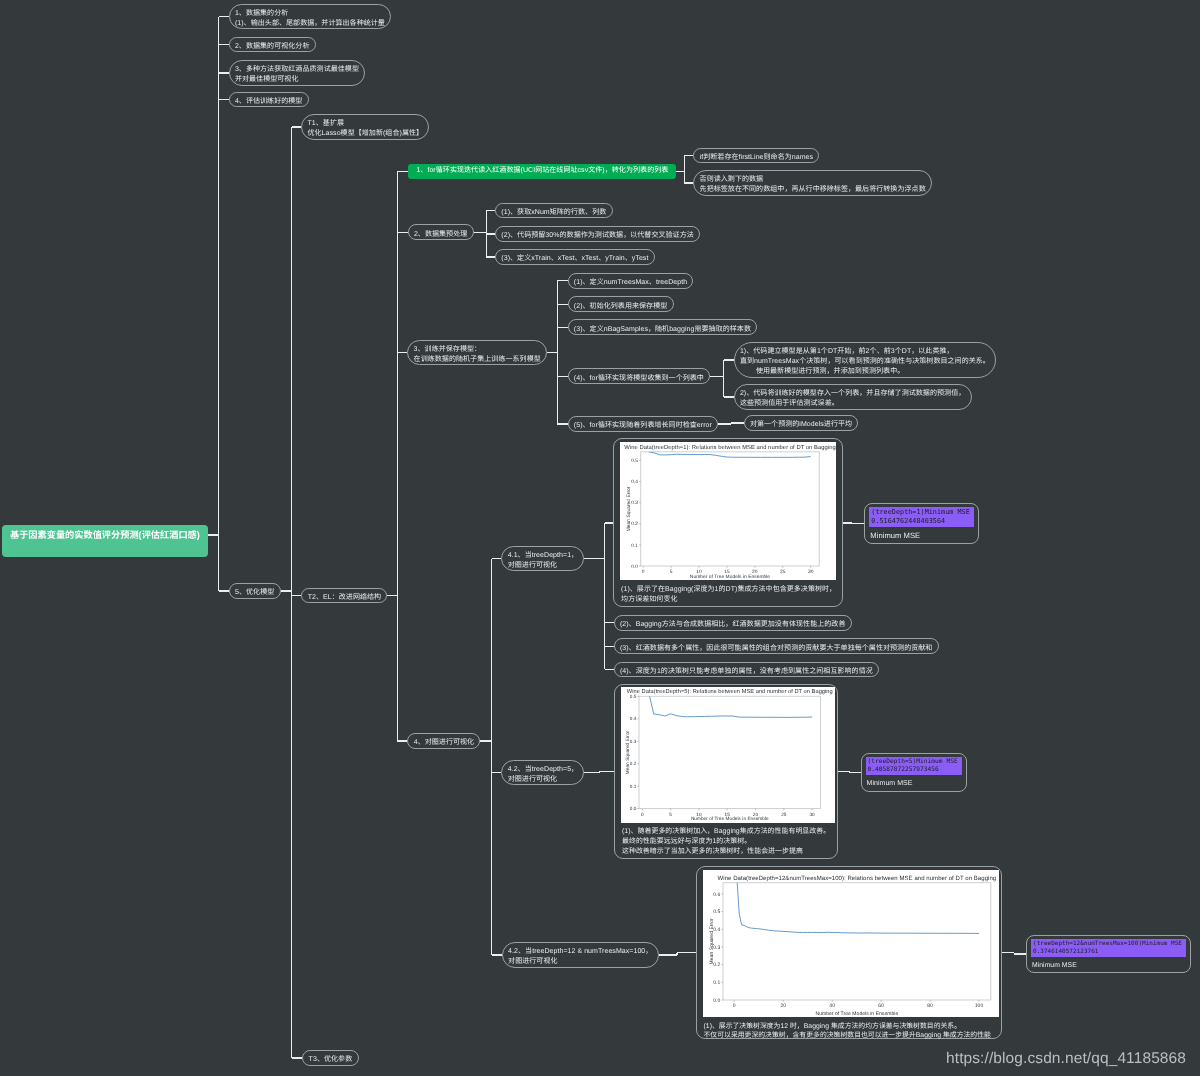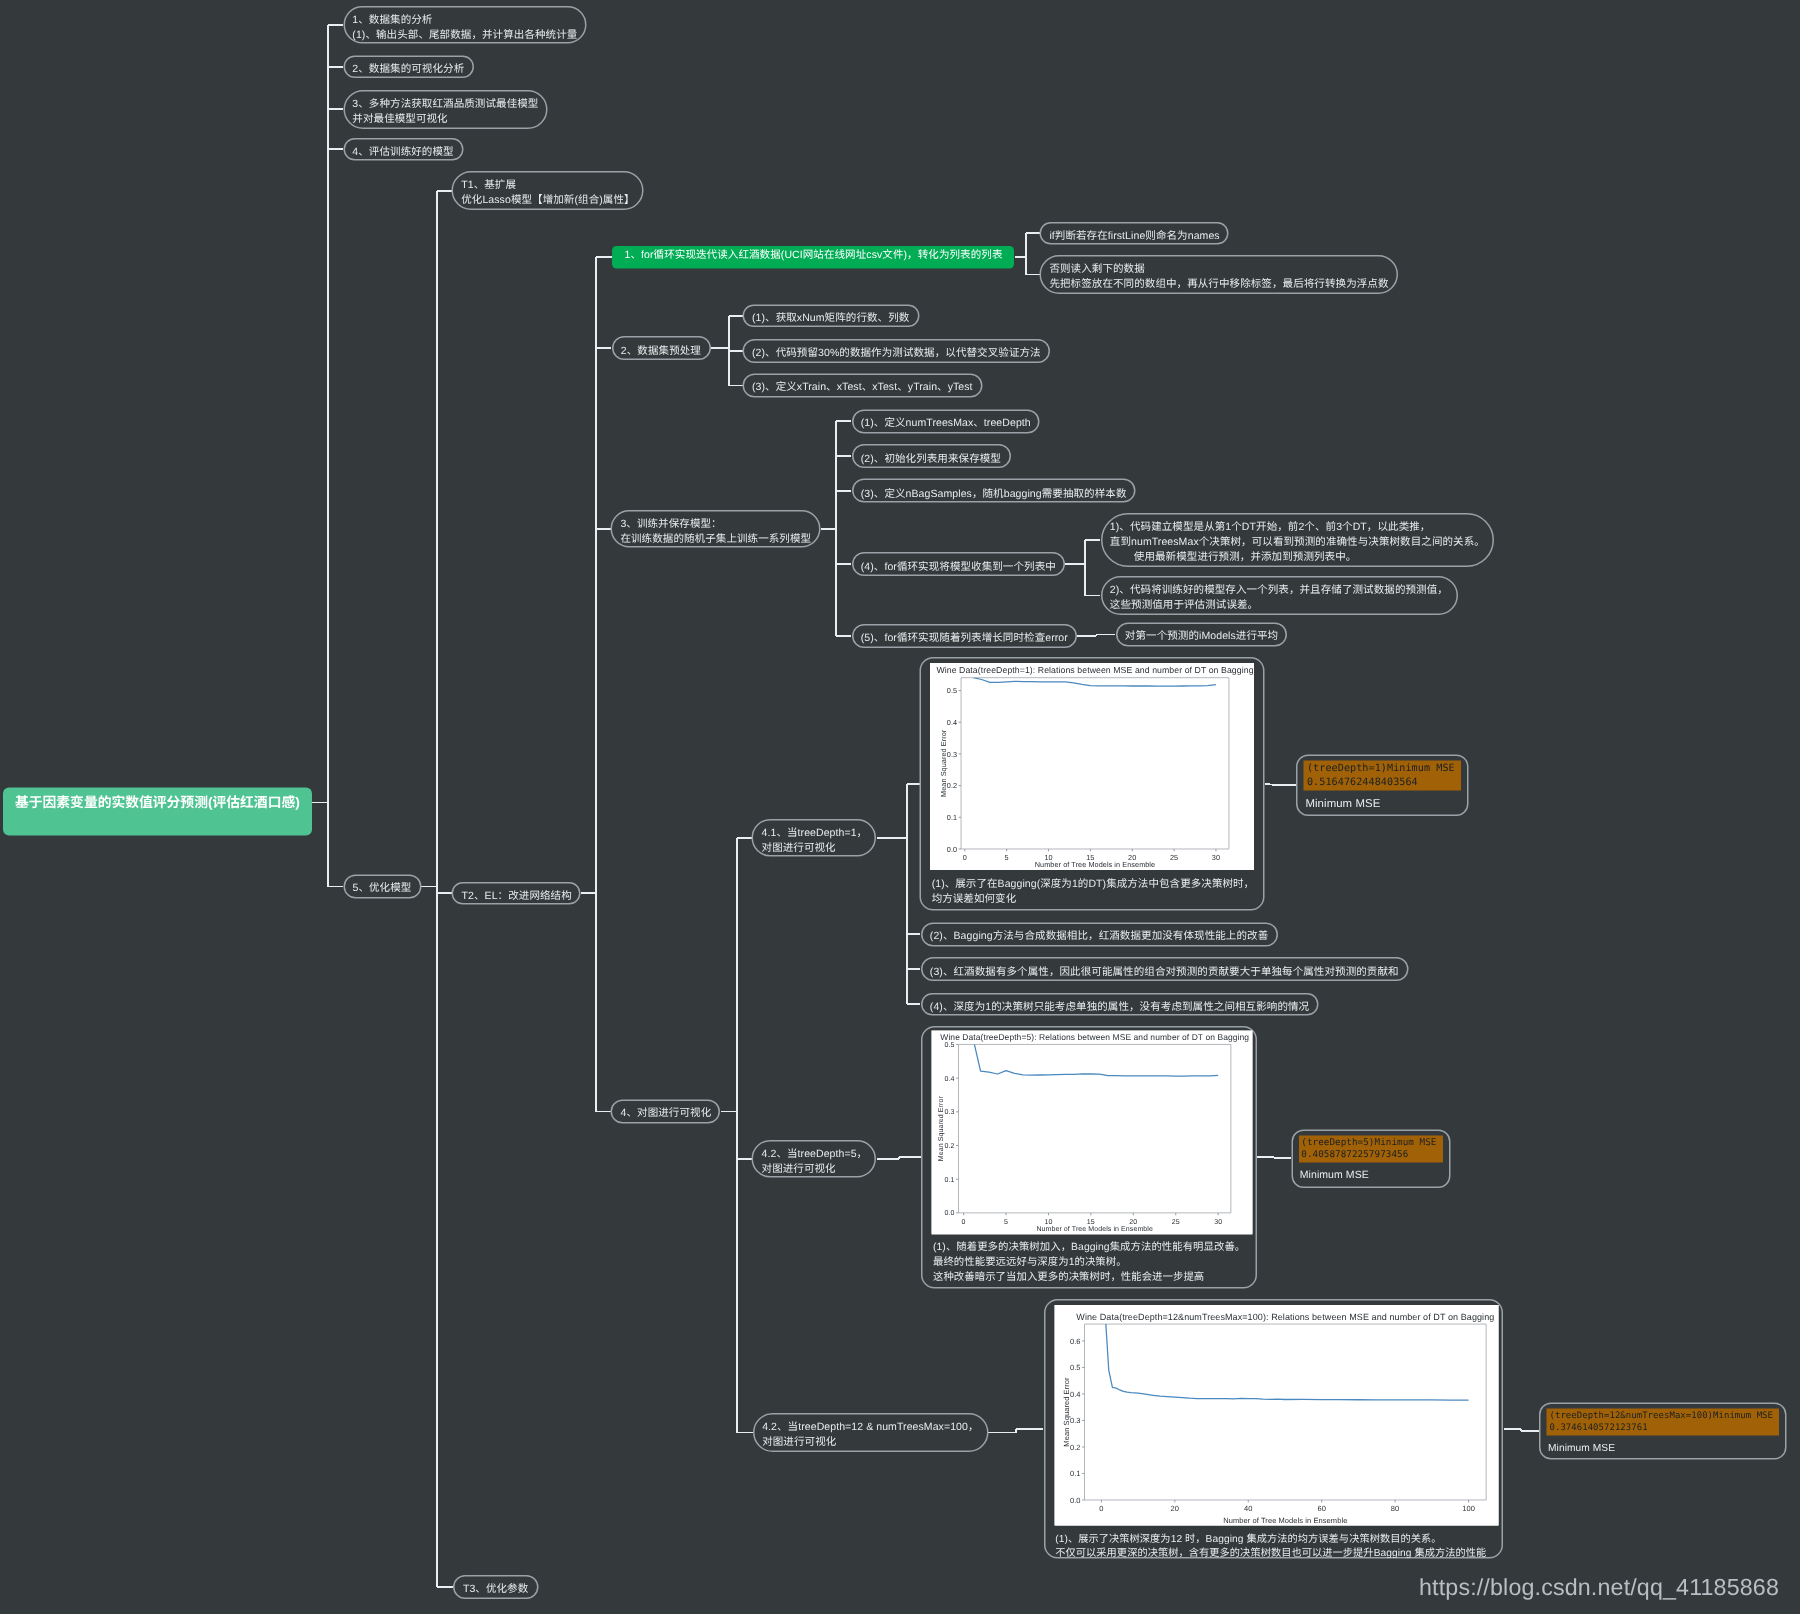--- a/index.html
+++ b/index.html
@@ -9,21 +9,21 @@
   #canvas{position:absolute;left:0;top:0;width:1200px;height:1076px;}
   #links{position:absolute;left:0;top:0;width:1200px;height:1076px;}
   .node{position:absolute;box-sizing:border-box;border:1px solid #9ba1a6;border-radius:99px;
         color:#e9ecee;font-size:7.02px;line-height:9.9px;padding:4.2px 5.3px 0 5.3px;white-space:pre;
         letter-spacing:0.05px;}
   .node.root{background:#4fc392;border:none;border-radius:4px;color:#ffffff;font-weight:bold;
              font-size:9.2px;line-height:14px;padding:3px 8px;letter-spacing:0;}
   .node.hl{background:#00ad55;border:none;border-radius:3px;color:#ffffff;padding:2px 8px;}
   .node.card{border-radius:9px;padding:2.6px 7.6px 1px 6px;white-space:normal;}
   .node.codecard{border-radius:8px;padding:3px 4px 2.5px 4px;white-space:pre;}
-  .codeblock{background:#a16207;color:#1b1f22;font-family:"DejaVu Sans Mono","Liberation Mono",monospace;
+  .codeblock{background:#8b5cf6;color:#1b1f22;font-family:"DejaVu Sans Mono","Liberation Mono",monospace;
              font-size:6.75px;line-height:8.6px;padding:1.2px 4px 1.2px 2px;white-space:pre;display:block;}
   .codelabel{display:block;margin-top:5px;font-size:7.6px;line-height:9px;color:#e9ecee;padding-left:1px;}
   .cap{display:block;white-space:pre;padding:4.5px 0 0 1px;color:#e9ecee;}
   .chart{display:block;background:#fff;box-sizing:content-box;}
   .wm{position:absolute;color:#b8bfc4;font-size:15.5px;white-space:nowrap;letter-spacing:0.1px;text-align:right;}
 </style>
 </head>
 <body>
 
 <div id="canvas">

